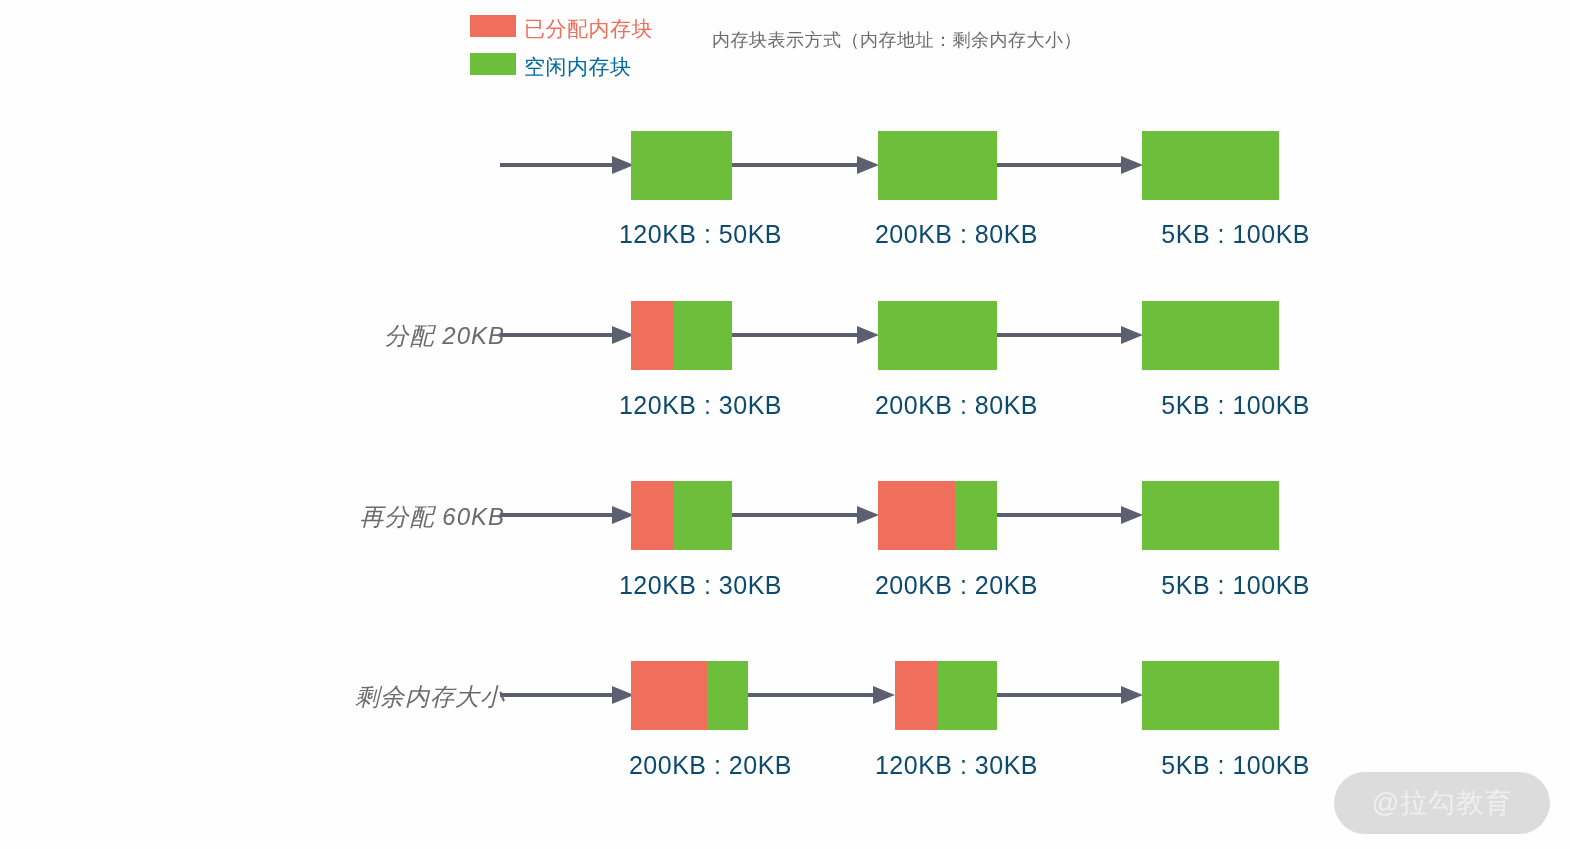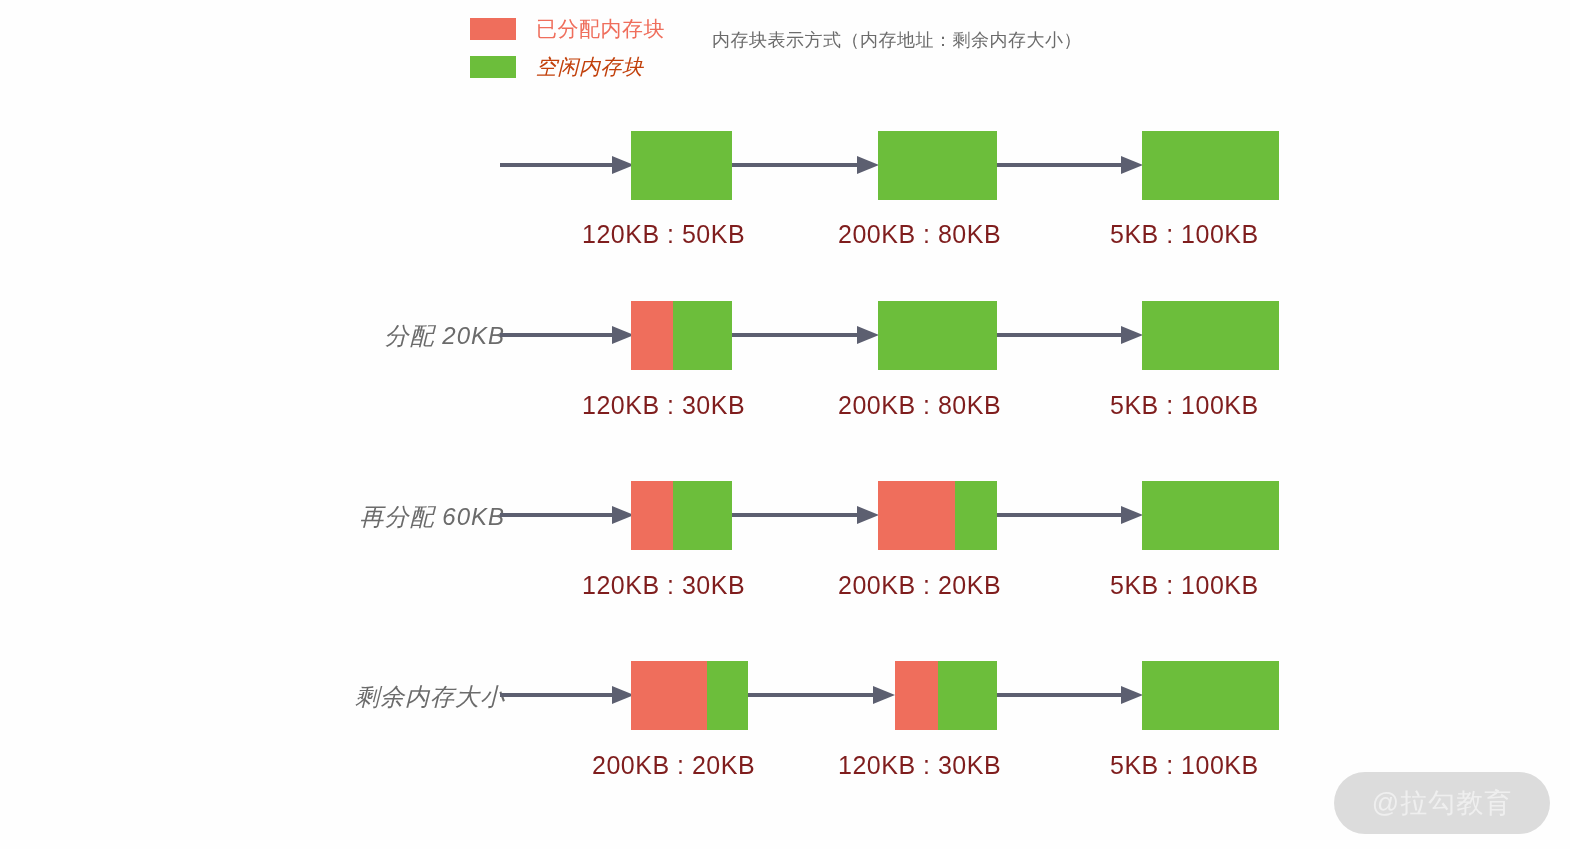--- a/index.html
+++ b/index.html
@@ -15,22 +15,21 @@
     width: 1570px;
     height: 849px;
     background: #fefefe;
     overflow: hidden;
   }
 
   
   .legend-row {
     position: absolute;
     display: flex;
-    align-items: center;
-    gap: 20px;
+    gap: 8px;
   }
   .legend-swatch {
     width: 46px;
     height: 22px;
     display: block;
   }
   .legend-label {
     font-size: 21px;
     letter-spacing: 0.5px;
     white-space: nowrap;
@@ -65,23 +64,23 @@
     height: 69px;
     overflow: hidden;
   }
   .seg-used  { background: #ef6e5c; height: 100%; }
   .seg-free  { background: #6cbe3b; height: 100%; }
 
   
   .caption {
     position: absolute;
     font-size: 25px;
-    color: #7f1d1d;
-    white-space: nowrap;
-    text-align: left;
+    color: #0c4a6e;
+    white-space: nowrap;
+    text-align: right;
     letter-spacing: 0.5px;
   }
 
   
   .arrow {
     position: absolute;
     height: 20px;
     display: block;
   }
 
@@ -109,21 +108,21 @@
 <body>
 
 <div id="canvas">
 
   <div class="legend-row" style="left:470px; top:15px;">
     <span class="legend-swatch" style="background:#ef6e5c;"></span>
     <span class="legend-label" style="color:#ef6e5c;">已分配内存块</span>
   </div>
   <div class="legend-row" style="left:470px; top:53px;">
     <span class="legend-swatch" style="background:#6cbe3b;"></span>
-    <span class="legend-label" style="color:#c2410c;font-style:italic;">空闲内存块</span>
+    <span class="legend-label" style="color:#0369a1;">空闲内存块</span>
   </div>
 
   <div class="title">内存块表示方式（内存地址：剩余内存大小）</div>
 
   <svg class="arrow" style="left:500px; top:155px; width:134px; height:20px;" viewBox="0 0 134 20">
     <line x1="0" y1="10" x2="118" y2="10" stroke="#5c5f70" stroke-width="4"></line>
     <polygon points="112,1 134,10 112,19" fill="#5c5f70"></polygon>
   </svg>
   <div class="block" style="left:631px; top:131px; width:101px;">
     <span class="seg-free" style="width:100%;"></span>

